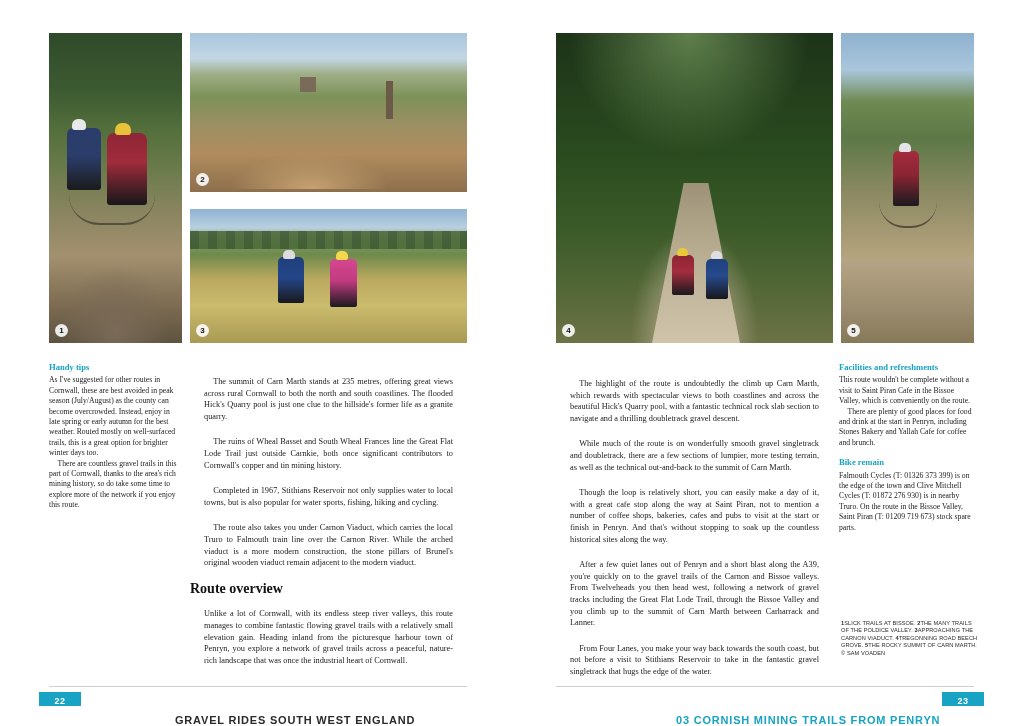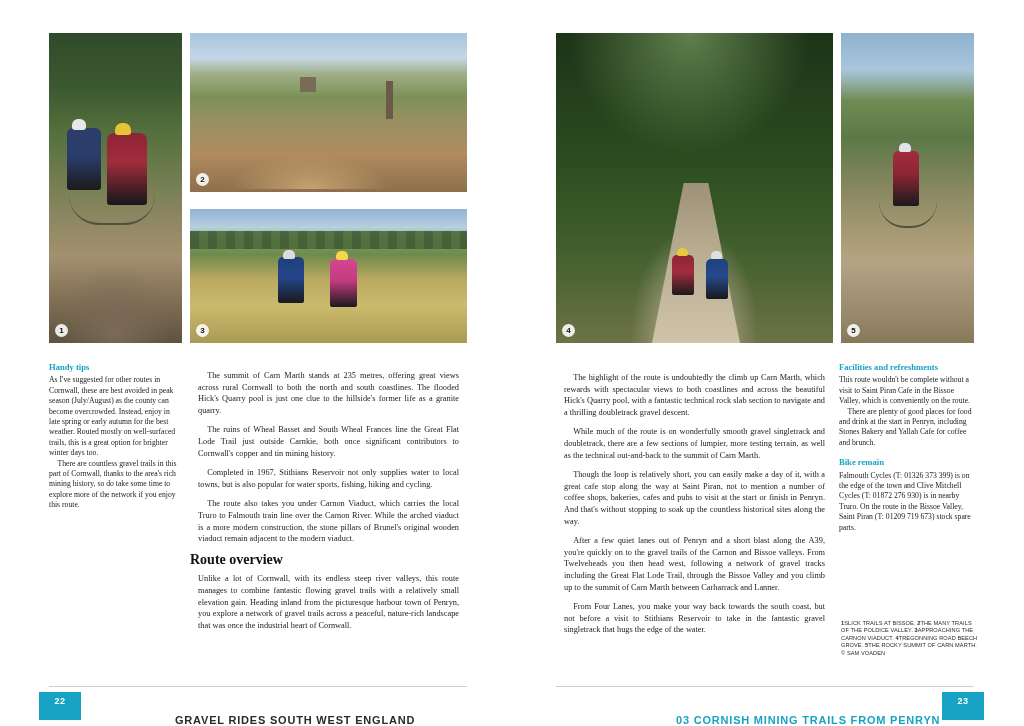--- a/index.html
+++ b/index.html
@@ -134,21 +134,21 @@
     font-weight: bold;
     font-size: 8.6px;
     margin: 0 0 3px 0;
   }
   .side-body { font-size: 7.7px; line-height: 10.4px; }
   .side-body p { margin: 0; text-align: left; }
   .side-body p + p { text-indent: 1.1em; margin-top: 0; }
 
   
   .body-col { font-size: 8.3px; line-height: 11.6px; }
-  .body-col p { margin: 8px; }
+  .body-col p { margin: 14px; }
 
   .sec-head {
     font-family: Liberation Serif, serif;
     font-weight: bold;
     font-size: 14px;
     margin: 9px 0 4px 0;
     color: #111;
   }
 
   .credits {
@@ -159,21 +159,21 @@
     letter-spacing: .1px;
   }
   .credits .n { font-weight: bold; }
   .rule {
     position: absolute;
     height: 1px; background: #cfcfcf;
     top: 686px;
   }
   .folio {
     position: absolute;
-    top: 692px; height: 28px;
+    top: 692px; height: 14px;
     background: #18a3c4;
     color: #ffffff;
     font-family: "Liberation Sans", sans-serif;
     font-size: 9px;
     font-weight: bold;
     letter-spacing: .6px;
     text-align: center;
     line-height: 18px;
   }
   .runhead {

